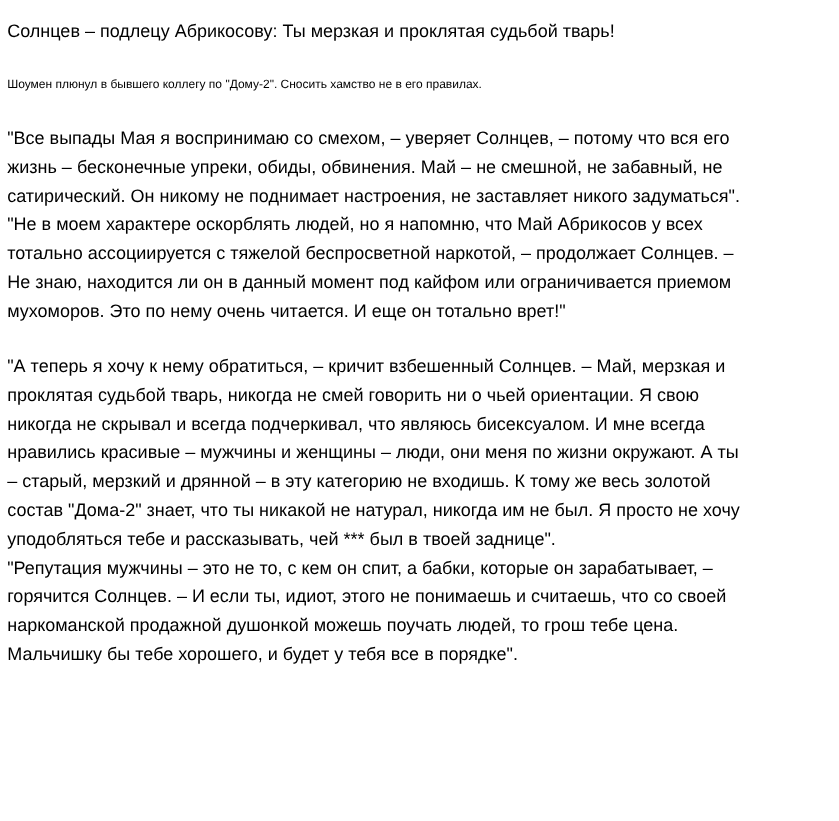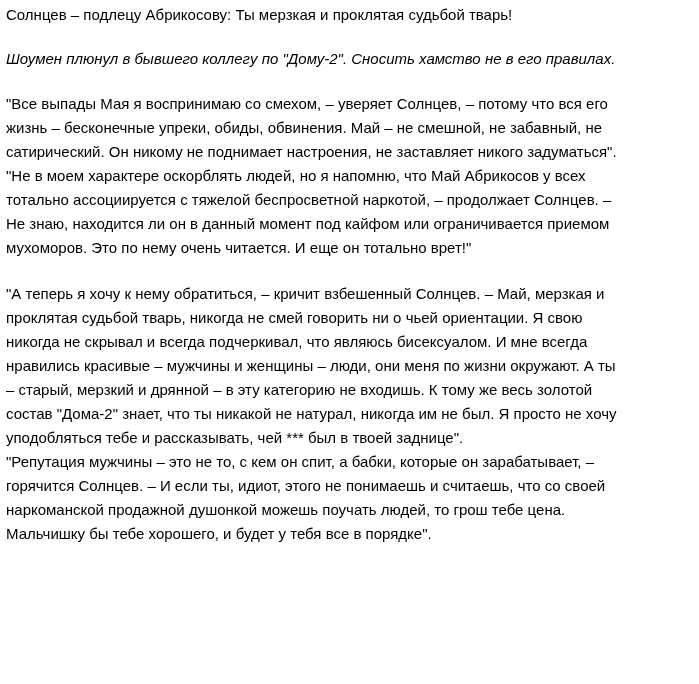--- a/index.html
+++ b/index.html
@@ -8,36 +8,35 @@
     background: #ffffff;
   }
   body {
     width: 699px;
     height: 684px;
     font-family: "Liberation Sans", sans-serif;
     color: #000000;
     overflow: hidden;
   }
   .article {
-    padding: 4px 10px 0 6px;
+    padding: 16px 10px 0 6px;
     box-sizing: border-box;
     width: 635px;
   }
   .headline {
     font-size: 15px;
     line-height: 22px;
     margin: 0 0 22px 0;
     font-weight: normal;
     color: #000;
   }
   .lead {
-    font-size: 15px;
+    font-size: 10px;
     line-height: 22px;
     margin: 16px 0 22px 0;
-    font-style: italic;
   }
   .para {
     font-size: 15px;
     line-height: 24px;
     margin: 0;
   }
   .para + .para {
     margin-top: 0;
   }
   .gap {

